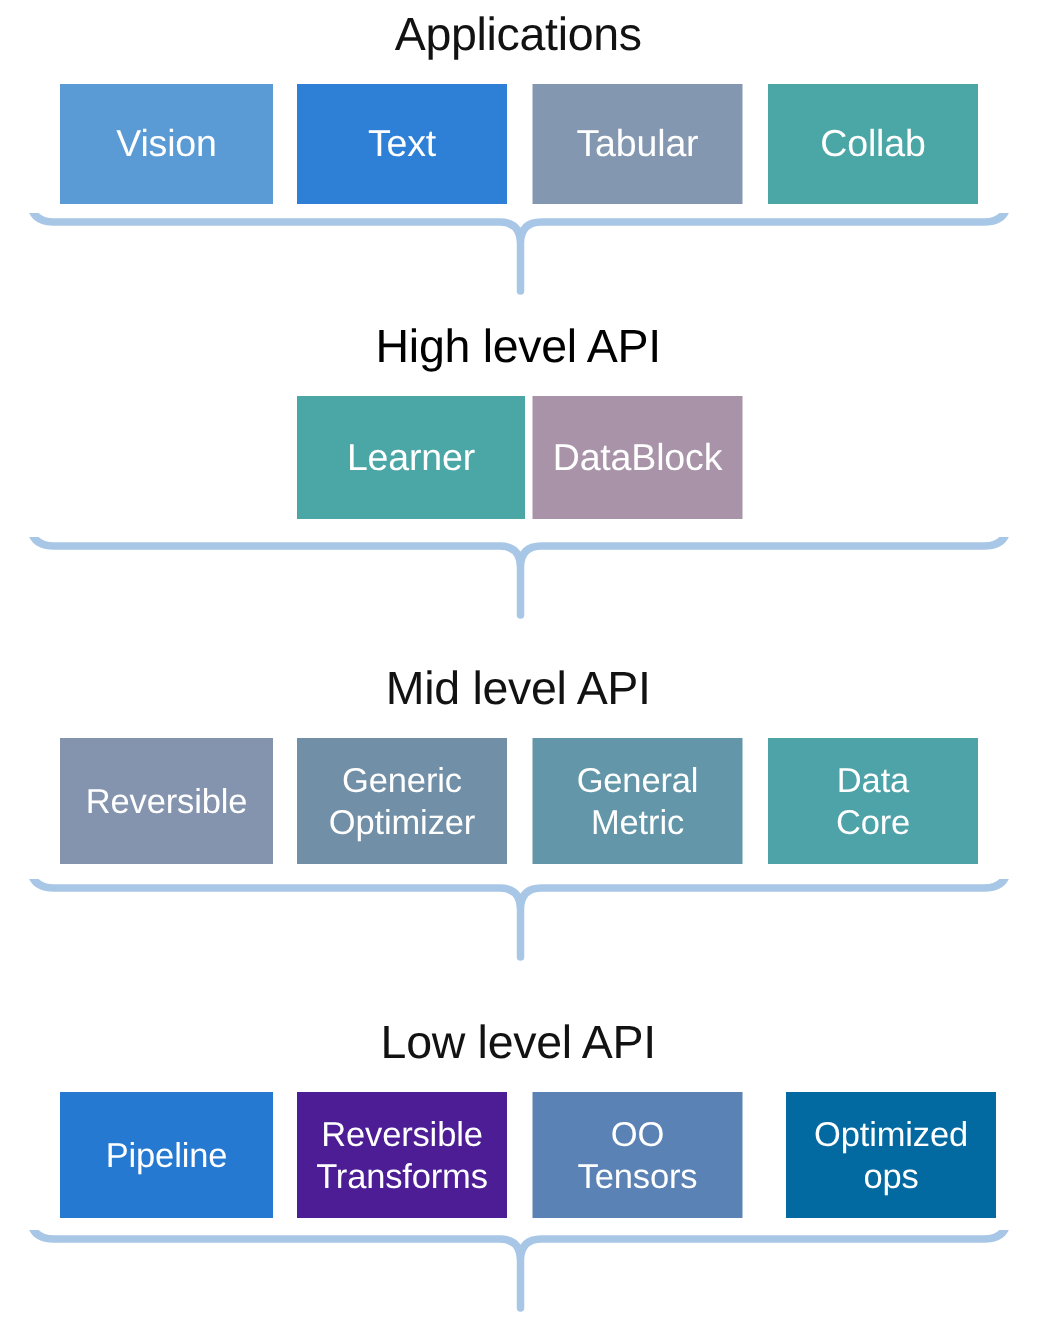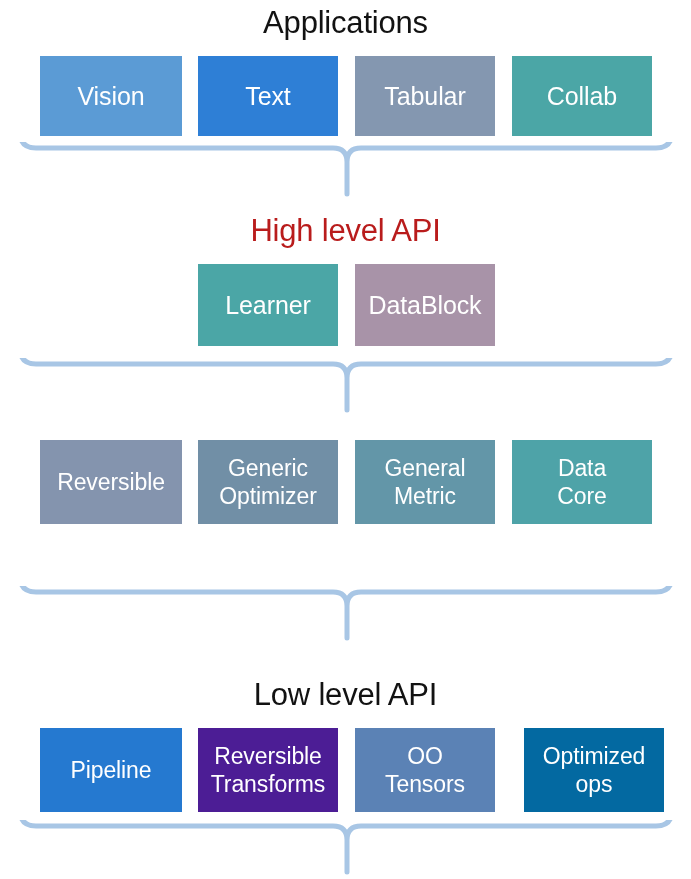--- a/index.html
+++ b/index.html
@@ -104,34 +104,35 @@
     </div>
   </section>
 
   <div class="brace-wrap" id="brace-applications">
       <svg width="691" height="58" viewBox="0 0 691 58">
         <path d="M 20 -10 Q 20 6 36 6 L 333 6 Q 347 6 347 20 L 347 52 M 347 20 Q 347 6 361 6 L 656 6 Q 672 6 672 -10" fill="none" stroke="#a8c6e5" stroke-width="5" stroke-linecap="round"></path>
       </svg>
     </div>
 
   <section class="layer" id="layer-high">
-    <div class="layer-title" style="color: #b91c1c;">High level API</div>
+    <div class="layer-title" style="color: #000000;">High level API</div>
     <div class="boxrow">
-      <div class="node-box" style="left: 198px; top: 0px; width: 140px; height: 82px; background: rgb(75, 166, 166);">Learner</div>
+      <div class="node-box" style="left: 198px; top: 0px; width: 152px; height: 82px; background: rgb(75, 166, 166);">Learner</div>
       <div class="node-box" style="left: 355px; top: 0px; width: 140px; height: 82px; background: rgb(168, 147, 168);">DataBlock</div>
     </div>
   </section>
 
   <div class="brace-wrap" id="brace-high">
       <svg width="691" height="58" viewBox="0 0 691 58">
         <path d="M 20 -10 Q 20 6 36 6 L 333 6 Q 347 6 347 20 L 347 52 M 347 20 Q 347 6 361 6 L 656 6 Q 672 6 672 -10" fill="none" stroke="#a8c6e5" stroke-width="5" stroke-linecap="round"></path>
       </svg>
     </div>
 
   <section class="layer" id="layer-mid">
+    <div class="layer-title" style="color: rgb(18, 18, 18);">Mid level API</div>
     <div class="boxrow">
       <div class="node-box small" style="left: 40px; top: 0px; width: 142px; height: 84px; background: rgb(132, 148, 174);">Reversible</div>
       <div class="node-box small" style="left: 198px; top: 0px; width: 140px; height: 84px; background: rgb(113, 143, 166);">Generic
 Optimizer</div>
       <div class="node-box small" style="left: 512px; top: 0px; width: 140px; height: 84px; background: rgb(78, 163, 168);">Data
 Core</div>
       <div class="node-box small" style="left: 355px; top: 0px; width: 140px; height: 84px; background: rgb(99, 150, 168);">General
 Metric</div>
     </div>
   </section>

